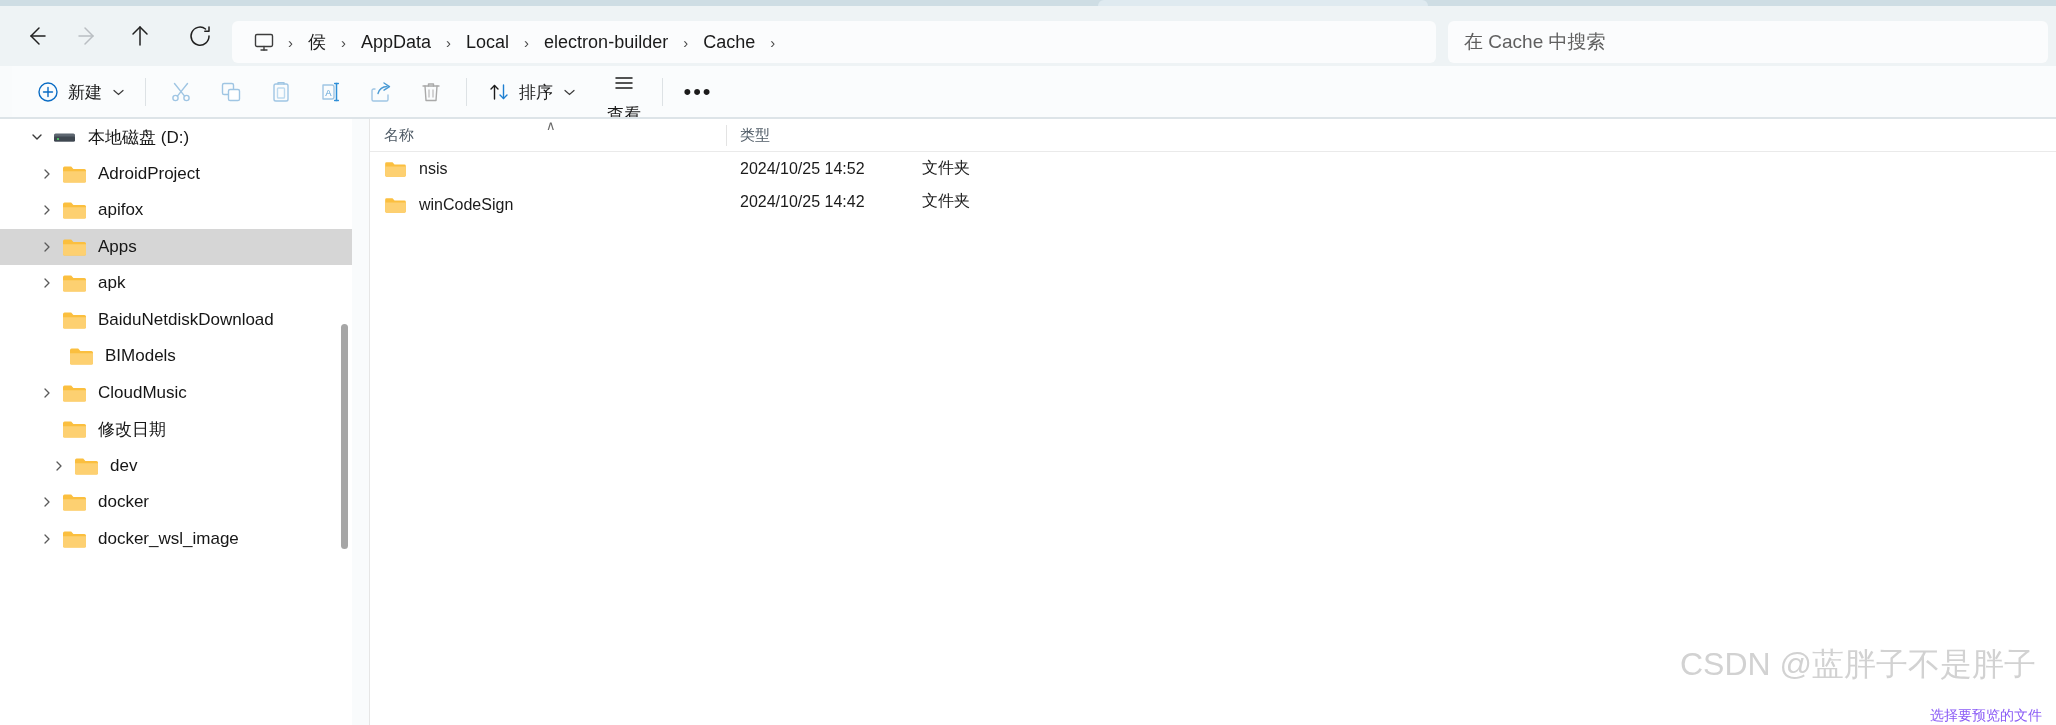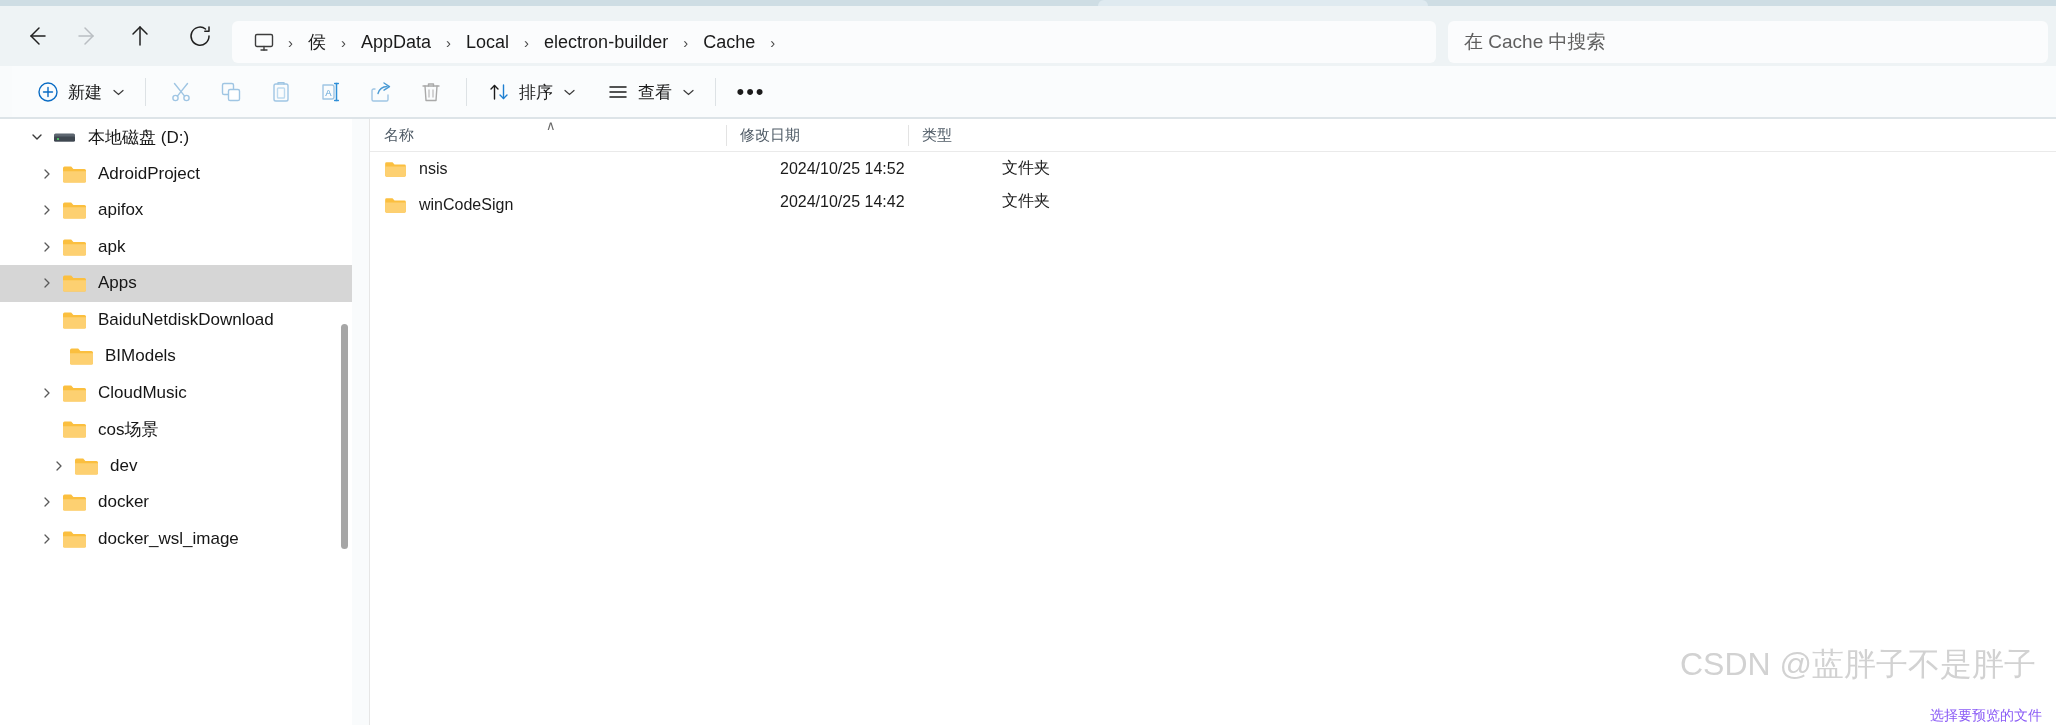--- a/index.html
+++ b/index.html
@@ -154,21 +154,21 @@
   .col-h + .col-h::before {
     content: ""; position: absolute; left: 0; top: 6px;
     width: 1px; height: 21px; background: #e3e3e3;
   }
   .sort-caret {
     position: absolute; left: 176px; top: 0px;
     font-size: 13px; color: #6a6a6a; line-height: 1;
   }
 
   .file-row {
-    height: 33px; display: flex; align-items: center; cursor: pointer; gap: 40px;
+    height: 33px; display: flex; align-items: center; cursor: pointer;
   }
   .fr-name {
     display: flex; align-items: center; padding-left: 14px;
     font-size: 16px; color: #1b1b1b; overflow: hidden;
   }
   .fr-cell { font-size: 16px; color: #1b1b1b; padding-left: 14px; }
   .fr-folder-icon { margin-right: 12px; flex: 0 0 auto; display: flex; }
 
   
   .watermark {
@@ -345,21 +345,21 @@
         </svg>
       </span>
       <span class="tb-label">排序</span>
       <span class="tb-chev">
         <svg width="11" height="7" viewBox="0 0 11 7" fill="none" stroke="#3a3a3a" stroke-width="1.2" stroke-linecap="round">
             <path d="M1 1.5 L5.5 5.5 L10 1.5"></path>
           </svg>
       </span>
     </div>
 
-    <div class="tb-item" style="margin-left:10px;">
+    <div class="tb-item" style="margin-left:10px;flex-direction:column;">
       <span style="display:flex;">
         <svg width="22" height="22" viewBox="0 0 22 22" fill="none" stroke="#1b1b1b" stroke-width="1.5" stroke-linecap="round">
           <path d="M3 6 H19"></path>
             <path d="M3 11 H19"></path>
             <path d="M3 16 H19"></path>
         </svg>
       </span>
       <span class="tb-label">查看</span>
       <span class="tb-chev">
         <svg width="11" height="7" viewBox="0 0 11 7" fill="none" stroke="#3a3a3a" stroke-width="1.2" stroke-linecap="round">
@@ -416,47 +416,47 @@
               </svg>
             </span>
             <span class="tree-icon">
               <svg width="25" height="20" viewBox="0 0 25 20" fill="none">
                 <path d="M1 4.2 A1.6 1.6 0 0 1 2.6 2.6 H9.2 L11.4 5 H22.4 A1.6 1.6 0 0 1 24 6.6 V17 A1.6 1.6 0 0 1 22.4 18.6 H2.6 A1.6 1.6 0 0 1 1 17 Z" fill="#fbbf3f"></path>
                 <path d="M1 7.2 H24 V17 A1.6 1.6 0 0 1 22.4 18.6 H2.6 A1.6 1.6 0 0 1 1 17 Z" fill="#fdd071"></path>
               </svg>
             </span>
             <span class="tree-label">apifox</span>
           </div>
+          <div class="tree-row selected" style="padding-left: 32px;">
+            <span class="chev-cell">
+              <svg width="12" height="12" viewBox="0 0 12 12" fill="none" stroke="#5a5a5a" stroke-width="1.3" stroke-linecap="round" stroke-linejoin="round">
+                <path d="M4 2 L8 6 L4 10"></path>
+              </svg>
+            </span>
+            <span class="tree-icon">
+              <svg width="25" height="20" viewBox="0 0 25 20" fill="none">
+                <path d="M1 4.2 A1.6 1.6 0 0 1 2.6 2.6 H9.2 L11.4 5 H22.4 A1.6 1.6 0 0 1 24 6.6 V17 A1.6 1.6 0 0 1 22.4 18.6 H2.6 A1.6 1.6 0 0 1 1 17 Z" fill="#fbbf3f"></path>
+                <path d="M1 7.2 H24 V17 A1.6 1.6 0 0 1 22.4 18.6 H2.6 A1.6 1.6 0 0 1 1 17 Z" fill="#fdd071"></path>
+              </svg>
+            </span>
+            <span class="tree-label">Apps</span>
+          </div>
           <div class="tree-row" style="padding-left: 32px;">
             <span class="chev-cell">
               <svg width="12" height="12" viewBox="0 0 12 12" fill="none" stroke="#5a5a5a" stroke-width="1.3" stroke-linecap="round" stroke-linejoin="round">
                 <path d="M4 2 L8 6 L4 10"></path>
               </svg>
             </span>
             <span class="tree-icon">
               <svg width="25" height="20" viewBox="0 0 25 20" fill="none">
                 <path d="M1 4.2 A1.6 1.6 0 0 1 2.6 2.6 H9.2 L11.4 5 H22.4 A1.6 1.6 0 0 1 24 6.6 V17 A1.6 1.6 0 0 1 22.4 18.6 H2.6 A1.6 1.6 0 0 1 1 17 Z" fill="#fbbf3f"></path>
                 <path d="M1 7.2 H24 V17 A1.6 1.6 0 0 1 22.4 18.6 H2.6 A1.6 1.6 0 0 1 1 17 Z" fill="#fdd071"></path>
               </svg>
             </span>
             <span class="tree-label">apk</span>
-          </div>
-          <div class="tree-row selected" style="padding-left: 32px;">
-            <span class="chev-cell">
-              <svg width="12" height="12" viewBox="0 0 12 12" fill="none" stroke="#5a5a5a" stroke-width="1.3" stroke-linecap="round" stroke-linejoin="round">
-                <path d="M4 2 L8 6 L4 10"></path>
-              </svg>
-            </span>
-            <span class="tree-icon">
-              <svg width="25" height="20" viewBox="0 0 25 20" fill="none">
-                <path d="M1 4.2 A1.6 1.6 0 0 1 2.6 2.6 H9.2 L11.4 5 H22.4 A1.6 1.6 0 0 1 24 6.6 V17 A1.6 1.6 0 0 1 22.4 18.6 H2.6 A1.6 1.6 0 0 1 1 17 Z" fill="#fbbf3f"></path>
-                <path d="M1 7.2 H24 V17 A1.6 1.6 0 0 1 22.4 18.6 H2.6 A1.6 1.6 0 0 1 1 17 Z" fill="#fdd071"></path>
-              </svg>
-            </span>
-            <span class="tree-label">Apps</span>
           </div>
           <div class="tree-row" style="padding-left: 32px;">
             <span class="chev-cell"></span>
             <span class="tree-icon">
               <svg width="25" height="20" viewBox="0 0 25 20" fill="none">
                 <path d="M1 4.2 A1.6 1.6 0 0 1 2.6 2.6 H9.2 L11.4 5 H22.4 A1.6 1.6 0 0 1 24 6.6 V17 A1.6 1.6 0 0 1 22.4 18.6 H2.6 A1.6 1.6 0 0 1 1 17 Z" fill="#fbbf3f"></path>
                 <path d="M1 7.2 H24 V17 A1.6 1.6 0 0 1 22.4 18.6 H2.6 A1.6 1.6 0 0 1 1 17 Z" fill="#fdd071"></path>
               </svg>
             </span>
             <span class="tree-label">BaiduNetdiskDownload</span>
@@ -486,21 +486,21 @@
             <span class="tree-label">CloudMusic</span>
           </div>
           <div class="tree-row" style="padding-left: 32px;">
             <span class="chev-cell"></span>
             <span class="tree-icon">
               <svg width="25" height="20" viewBox="0 0 25 20" fill="none">
                 <path d="M1 4.2 A1.6 1.6 0 0 1 2.6 2.6 H9.2 L11.4 5 H22.4 A1.6 1.6 0 0 1 24 6.6 V17 A1.6 1.6 0 0 1 22.4 18.6 H2.6 A1.6 1.6 0 0 1 1 17 Z" fill="#fbbf3f"></path>
                 <path d="M1 7.2 H24 V17 A1.6 1.6 0 0 1 22.4 18.6 H2.6 A1.6 1.6 0 0 1 1 17 Z" fill="#fdd071"></path>
               </svg>
             </span>
-            <span class="tree-label">cos场景</span>
+            <span class="tree-label">修改日期</span>
           </div>
           <div class="tree-row" style="padding-left: 44px;">
             <span class="chev-cell">
               <svg width="12" height="12" viewBox="0 0 12 12" fill="none" stroke="#5a5a5a" stroke-width="1.3" stroke-linecap="round" stroke-linejoin="round">
                 <path d="M4 2 L8 6 L4 10"></path>
               </svg>
             </span>
             <span class="tree-icon">
               <svg width="25" height="20" viewBox="0 0 25 20" fill="none">
                 <path d="M1 4.2 A1.6 1.6 0 0 1 2.6 2.6 H9.2 L11.4 5 H22.4 A1.6 1.6 0 0 1 24 6.6 V17 A1.6 1.6 0 0 1 22.4 18.6 H2.6 A1.6 1.6 0 0 1 1 17 Z" fill="#fbbf3f"></path>
@@ -541,23 +541,20 @@
       <div class="nav-scroll"></div>
     </div>
 
     <div class="pane-split"></div>
 
     <div class="filepane">
       <div class="col-headers">
         <div class="col-h" style="width:356px;">
           <span>名称</span>
           <span class="sort-caret">∧</span>
-        </div>
-        <div class="col-h" style="width:182px;">
-          <span>修改日期</span>
         </div>
         <div class="col-h" style="width:72px;">
           <span>类型</span>
         </div>
       </div>
       <div id="rows-container">
           <div class="file-row">
             <div class="fr-name" style="width: 356px;">
               <span class="fr-folder-icon">
                 <svg width="23" height="18" viewBox="0 0 25 20" fill="none">

